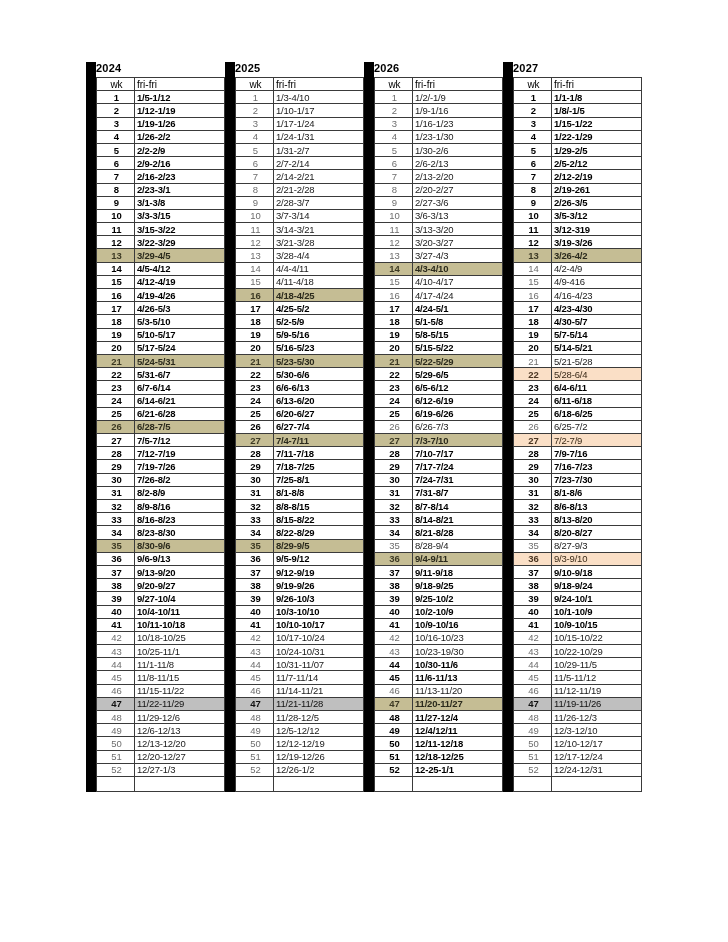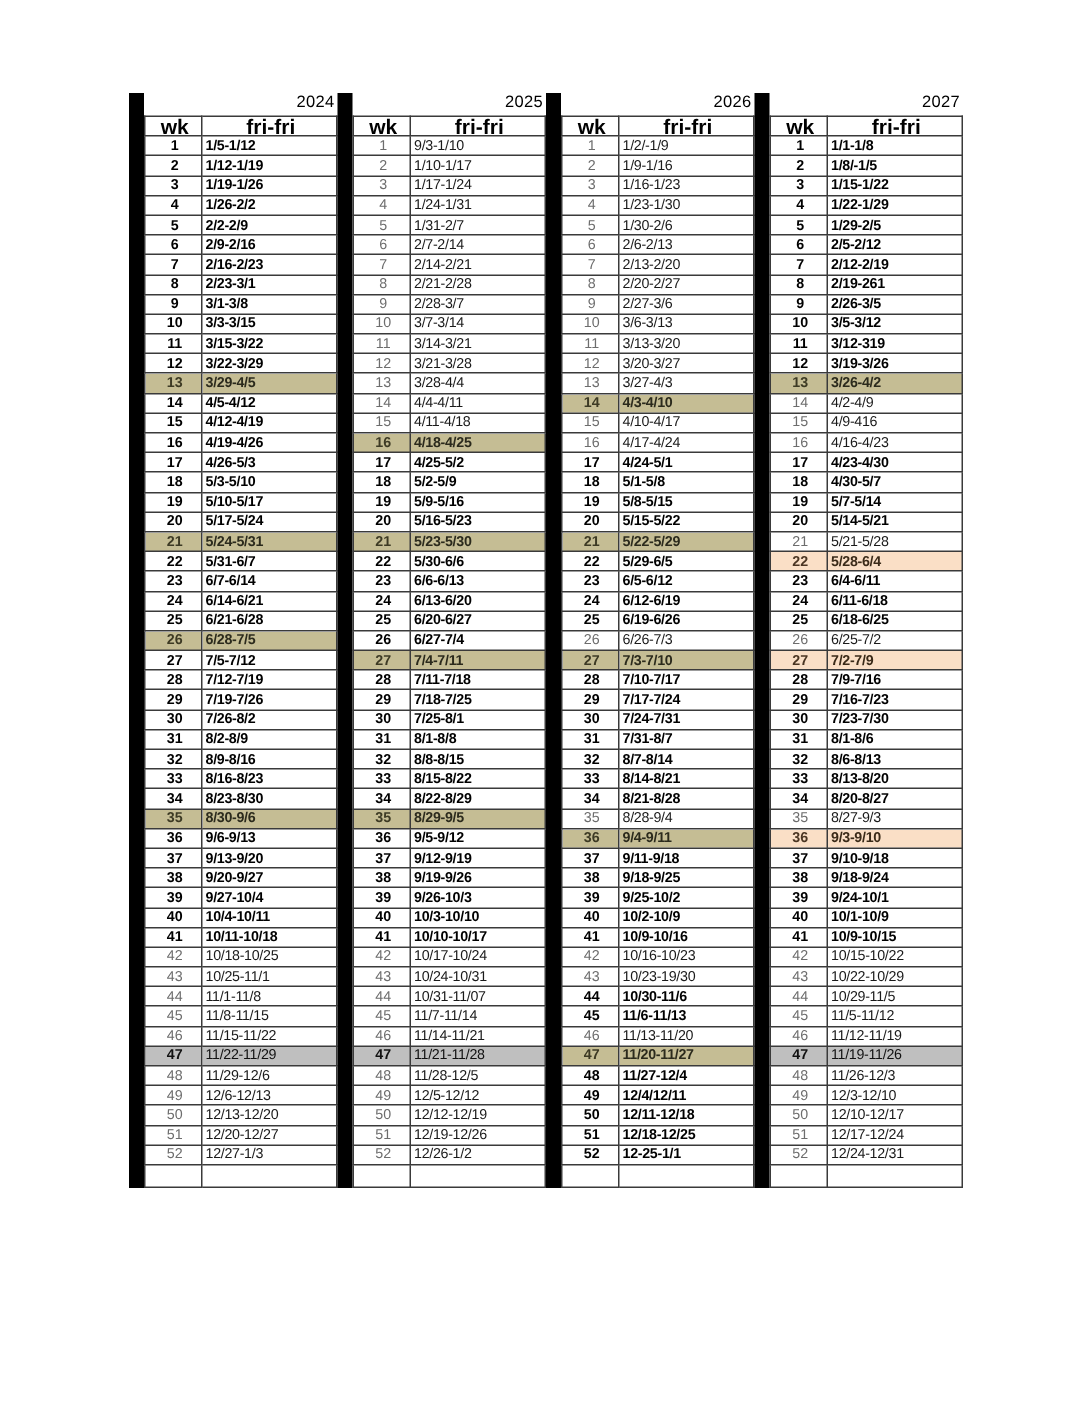--- a/index.html
+++ b/index.html
@@ -42,23 +42,23 @@
   }
 
   .year-block {
     flex: 1 1 0;
     display: flex;
     flex-direction: column;
     min-width: 0;
   }
 
   .year-title {
-    text-align: right;
+    text-align: left;
     font-size: 11px;
-    font-weight: normal;
+    font-weight: bold;
     color: #000000;
     line-height: 13px;
     height: 15px;
     padding-right: 2px;
     box-sizing: border-box;
     letter-spacing: 0.2px;
   }
 
   table.yr {
     border-collapse: collapse;
@@ -77,25 +77,25 @@
     height: 13.2px;
     padding: 0 0 0 2px;
     box-sizing: border-box;
     white-space: nowrap;
     overflow: hidden;
     color: #000000;
     background: #ffffff;
   }
 
   table.yr th {
-    font-weight: bold;
-    font-size: 14px;
+    font-weight: normal;
+    font-size: 10px;
   }
   table.yr th.wk { text-align: center; }
-  table.yr th.rng { text-align: center; }
+  table.yr th.rng { text-align: left; }
 
   td.wk {
     text-align: center;
     font-weight: bold;
     font-size: 9.5px;
   }
   td.rng {
     text-align: left;
     font-weight: bold;
     font-size: 9.5px;
@@ -110,21 +110,21 @@
   tr.hl-khaki td { background: #c5bd94; }
   tr.hl-khaki td.wk { color: #3d3a24; font-weight: bold; }
   tr.hl-khaki td.rng { color: #2b2a1c; font-weight: bold; }
 
   tr.hl-gray td { background: #bfbfbf; }
   tr.hl-gray td.wk { color: #111111; font-weight: bold; }
   tr.hl-gray td.rng { color: #111111; font-weight: normal; }
 
   tr.hl-peach td { background: #fadfc6; }
   tr.hl-peach td.wk { color: #4a3522; font-weight: bold; }
-  tr.hl-peach td.rng { color: #3a2a18; font-weight: bold; }
+  tr.hl-peach td.rng { color: #3a2a18; font-weight: normal; }
 
   
   tr.spacer td { height: 15px; background: #ffffff; }
 </style>
 </head>
 <body>
 
 <div class="page">
   <div class="calendar" id="calendar-root">
       <div class="divider"></div>
@@ -367,21 +367,21 @@
           </colgroup>
           <thead>
             <tr>
               <th class="wk">wk</th>
               <th class="rng">fri-fri</th>
             </tr>
           </thead>
           <tbody>
             <tr class="light">
               <td class="wk">1</td>
-              <td class="rng">9/3-1/10</td>
+              <td class="rng">1/3-4/10</td>
             </tr>
             <tr class="light">
               <td class="wk">2</td>
               <td class="rng">1/10-1/17</td>
             </tr>
             <tr class="light">
               <td class="wk">3</td>
               <td class="rng">1/17-1/24</td>
             </tr>
             <tr class="light">

